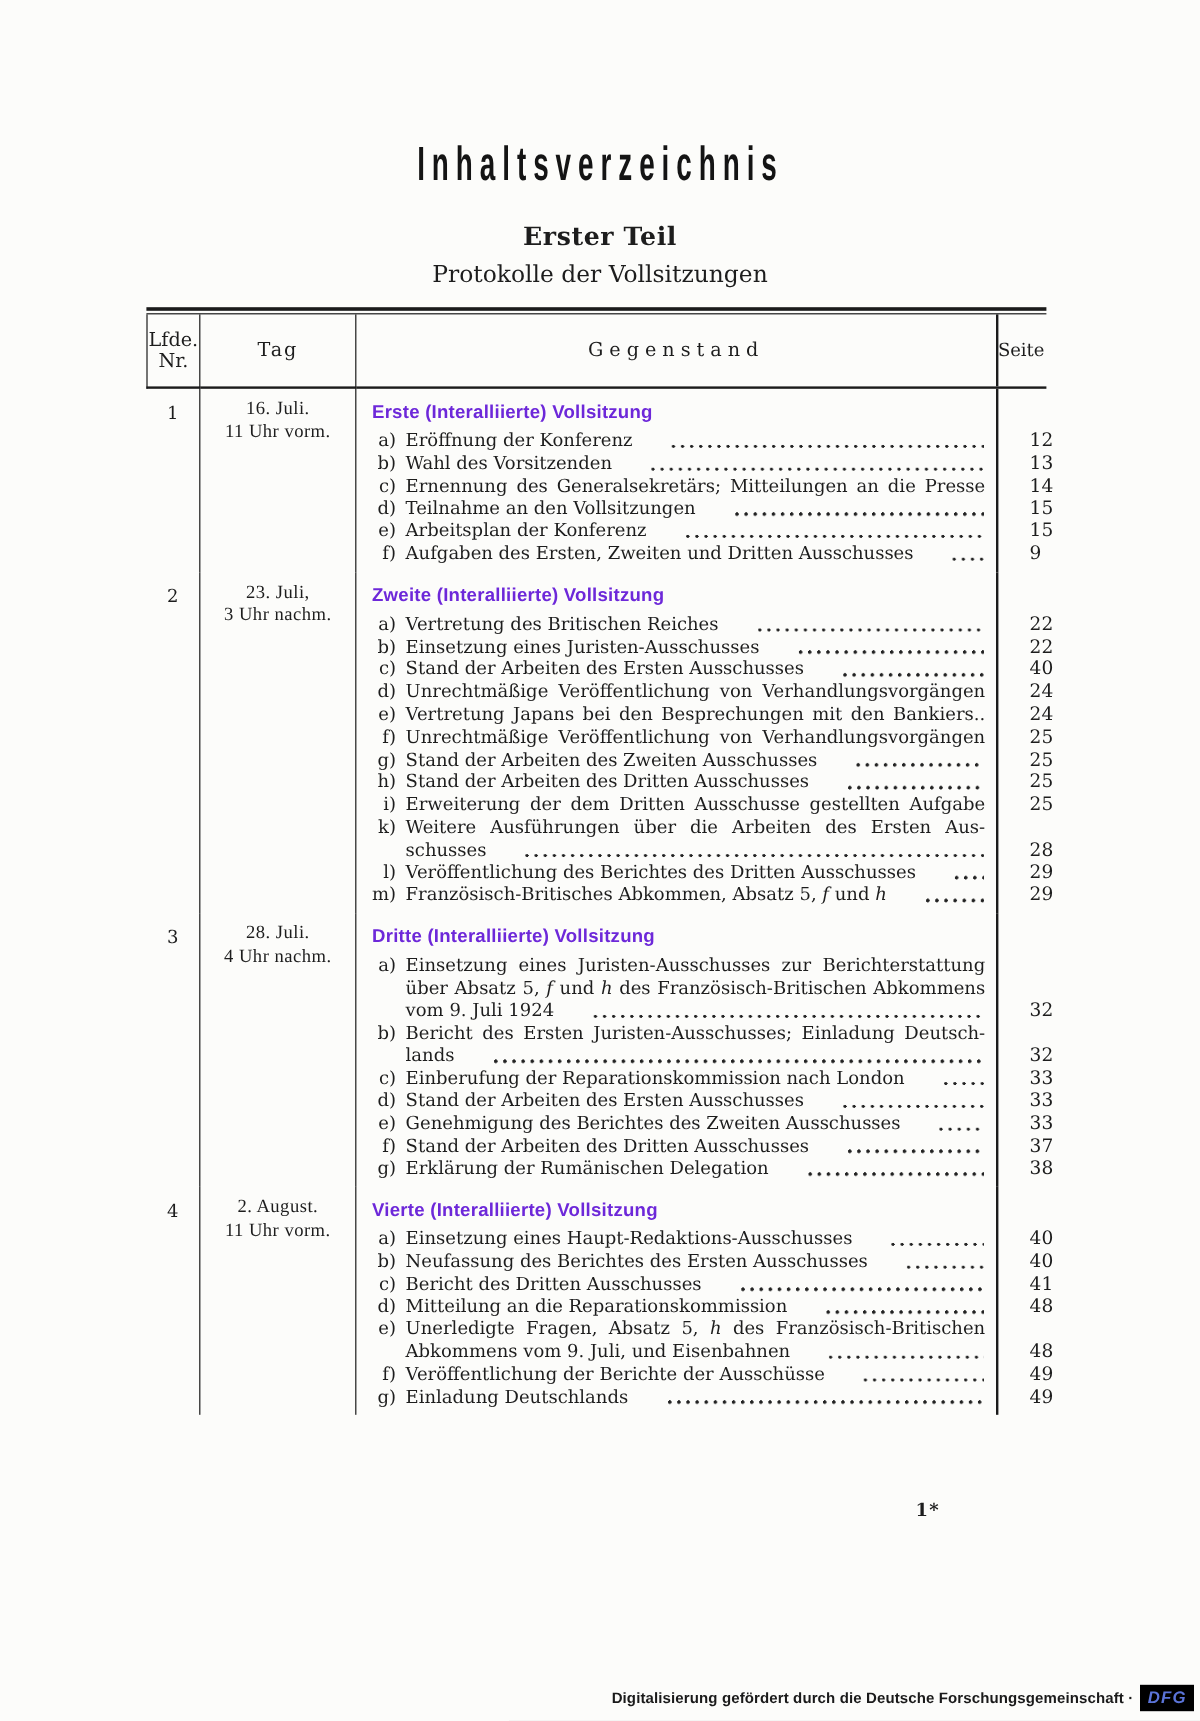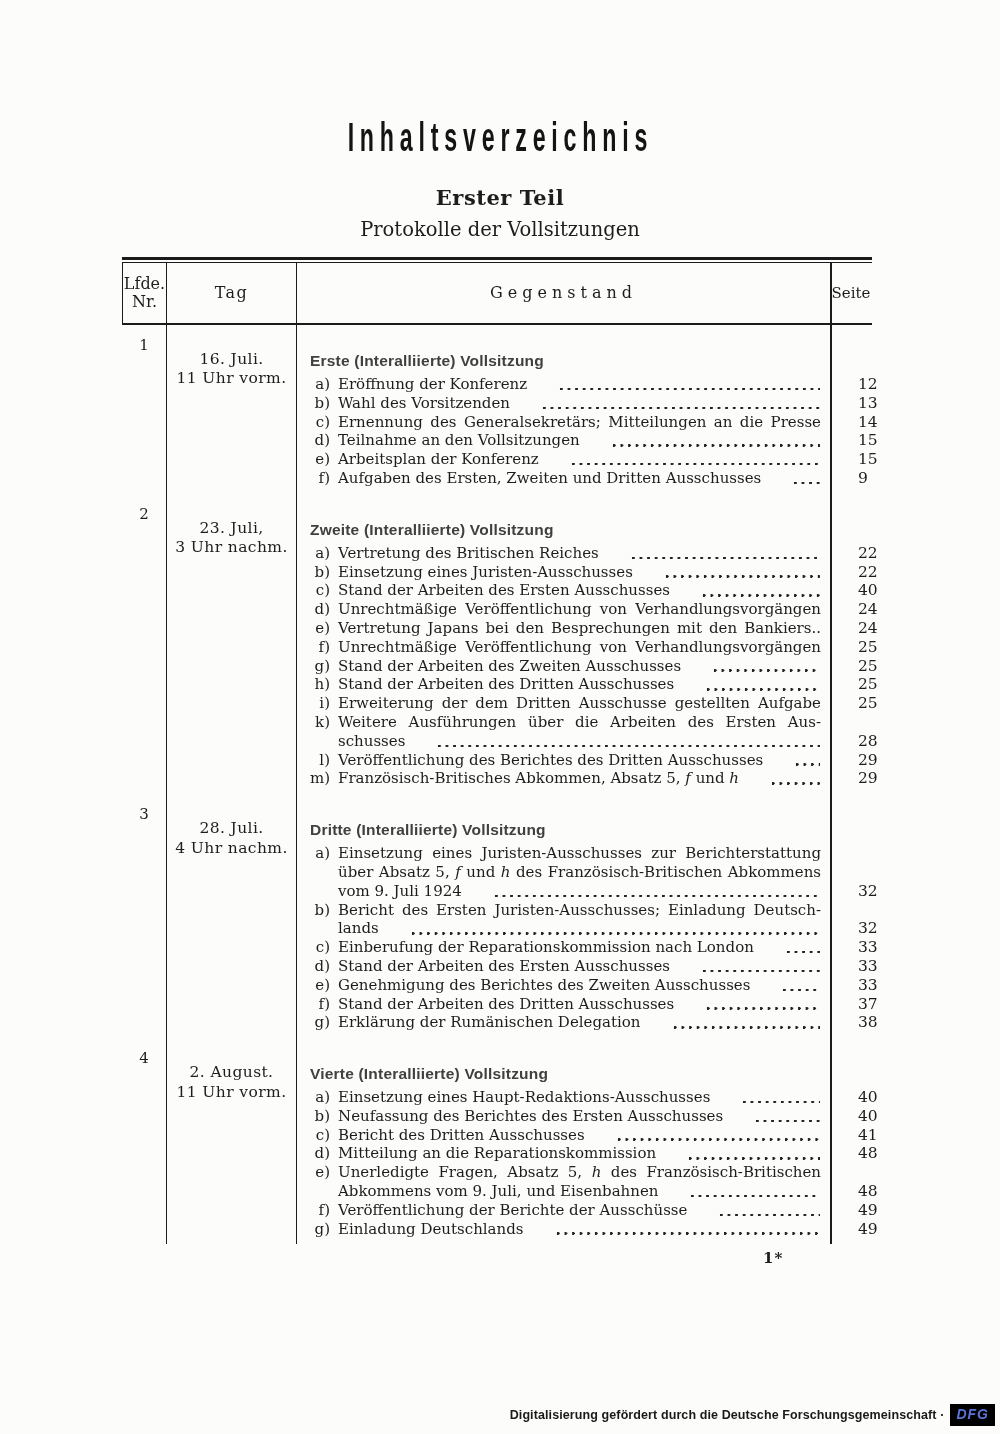--- a/index.html
+++ b/index.html
@@ -34,25 +34,25 @@
   .hd-tag { border-right:1.5px solid #1b1b1b; font-size:16px; letter-spacing:1.5px; }
   .hd-g { position:relative; justify-content:flex-start; }
   .hd-g .g-label { width:533px; text-align:center; font-size:16px; letter-spacing:5px; }
   .hd-g .s-label { width:42px; text-align:center; font-size:15px; }
   .hd-g::after, .s-c::after {
     content:""; position:absolute; left:533px; top:0; bottom:0;
     width:1.5px; background:#1b1b1b;
   }
 
   .s-nr  { border-right:1.5px solid #1b1b1b; text-align:center; padding-top:11px; font-size:15px; }
-  .s-tag { border-right:1.5px solid #1b1b1b; text-align:center; padding-top:25px;
-           font-size:15.5px; line-height:19.5px; letter-spacing:.4px; }
+  .s-tag { border-right:1.5px solid #1b1b1b; text-align:center; padding-top:7px;
+           font-size:15.5px; line-height:19.5px; letter-spacing:.4px;font-family:Liberation Serif, serif; }
   .s-c   { position:relative; padding:10px 0 6px; }
-  .s-title { font-family:"Liberation Sans", sans-serif; font-weight:700; color:#404040;
-             font-size:15.5px; line-height:19px; margin:16px 0 5px 13px; letter-spacing:.2px; }
+  .s-title { font-family:"Liberation Sans", sans-serif; font-weight:700; color:#6d28d9;
+             font-size:15.5px; line-height:19px; margin:0 0 5px 13px; letter-spacing:.2px; }
 
   .item   { display:flex; font-size:15px; line-height:18.8px; }
   .ilabel { flex:none; width:41px; text-align:right; padding-right:8px; }
   .ibody  { flex:1; min-width:0; padding-right:9px; }
   .bline  { display:block;gap:26px; }
   .bline.full { text-align:justify; text-align-last:justify; }
   .blast  { display:flex; }
   .blast .txt { flex:none; }
   .dots {
     flex:1; align-self:flex-end; height:4.5px; margin:0 1px 2.5px 6px;

